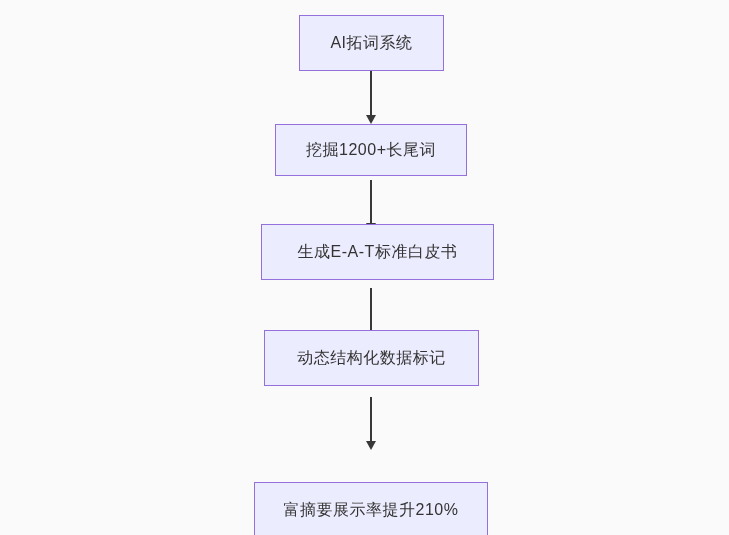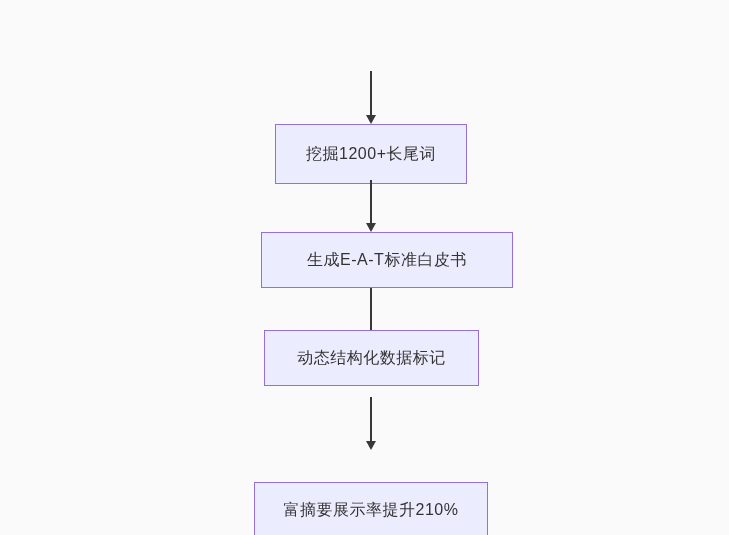--- a/index.html
+++ b/index.html
@@ -28,22 +28,22 @@
     border:1px solid var(--node-border);
     color:var(--text);
     font-size:16px;
     display:flex;
     align-items:center;
     justify-content:center;
     text-align:center;
     letter-spacing:0.5px;
   }
   .n1{left:299px;top:15px;width:145px;height:56px;}
-  .n2{left:275px;top:124px;width:192px;height:60px;}
-  .n3{left:261px;top:232px;width:252px;height:56px;}
+  .n2{left:275px;top:124px;width:192px;height:52px;}
+  .n3{left:261px;top:224px;width:233px;height:56px;}
   .n4{left:264px;top:330px;width:215px;height:56px;}
   .n5{left:254px;top:450px;width:234px;height:57px;margin-top:32px;}
 
   .arrow{
     position:absolute;
     left:366px;           
     width:10px;
   }
   .a1{top:71px;height:53px;}
   .a2{top:180px;height:52px;}
@@ -66,20 +66,23 @@
     border-left:5px solid transparent;
     border-right:5px solid transparent;
     border-top:9px solid var(--arrow);
   }
 </style>
 </head>
 <body>
 
 <div class="canvas">
 
+  <div class="node n1">
+    <span>AI拓词系统</span>
+  </div>
 
   <div class="arrow a1">
     <div class="shaft"></div>
     <div class="head"></div>
   </div>
 
   <div class="node n2">
     <span>挖掘1200+长尾词</span>
   </div>
 

